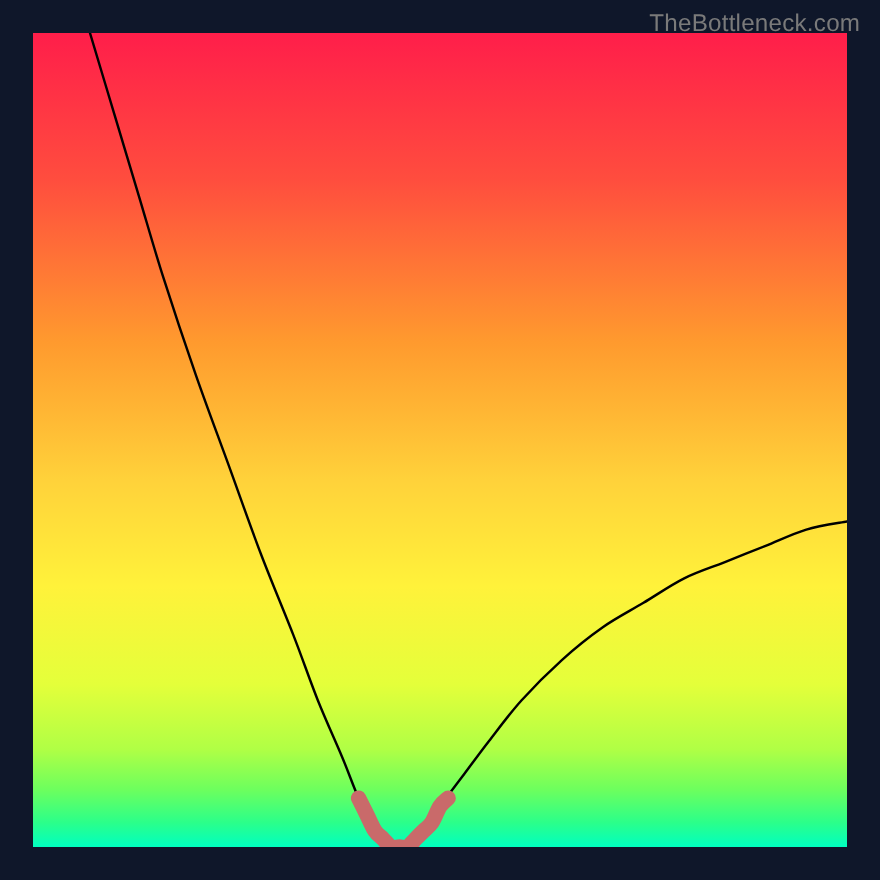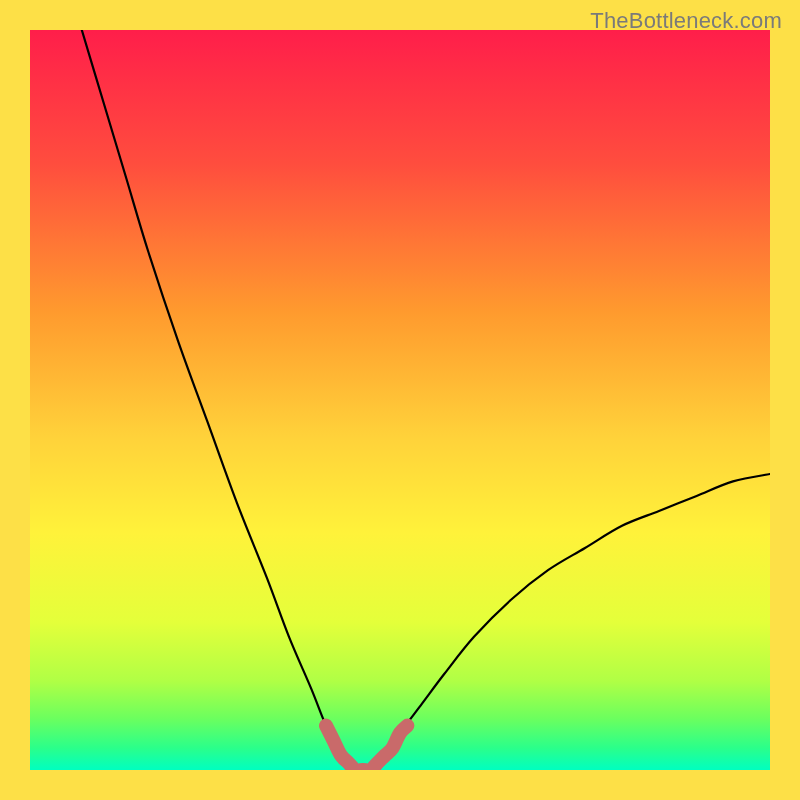--- a/index.html
+++ b/index.html
@@ -7,21 +7,21 @@
     padding: 0;
     width: 800px;
     height: 800px;
     background: #000;
     overflow: hidden;
     font-family: Arial, Helvetica, sans-serif;
   }
   .frame {
     position: absolute;
     inset: 0;
-    background: #fde047;
+    background: #0f172a;
   }
   .plot-area {
     position: absolute;
     left: 30px;
     top: 30px;
     width: 740px;
     height: 740px;
     overflow: hidden;
   }
   .watermark {

